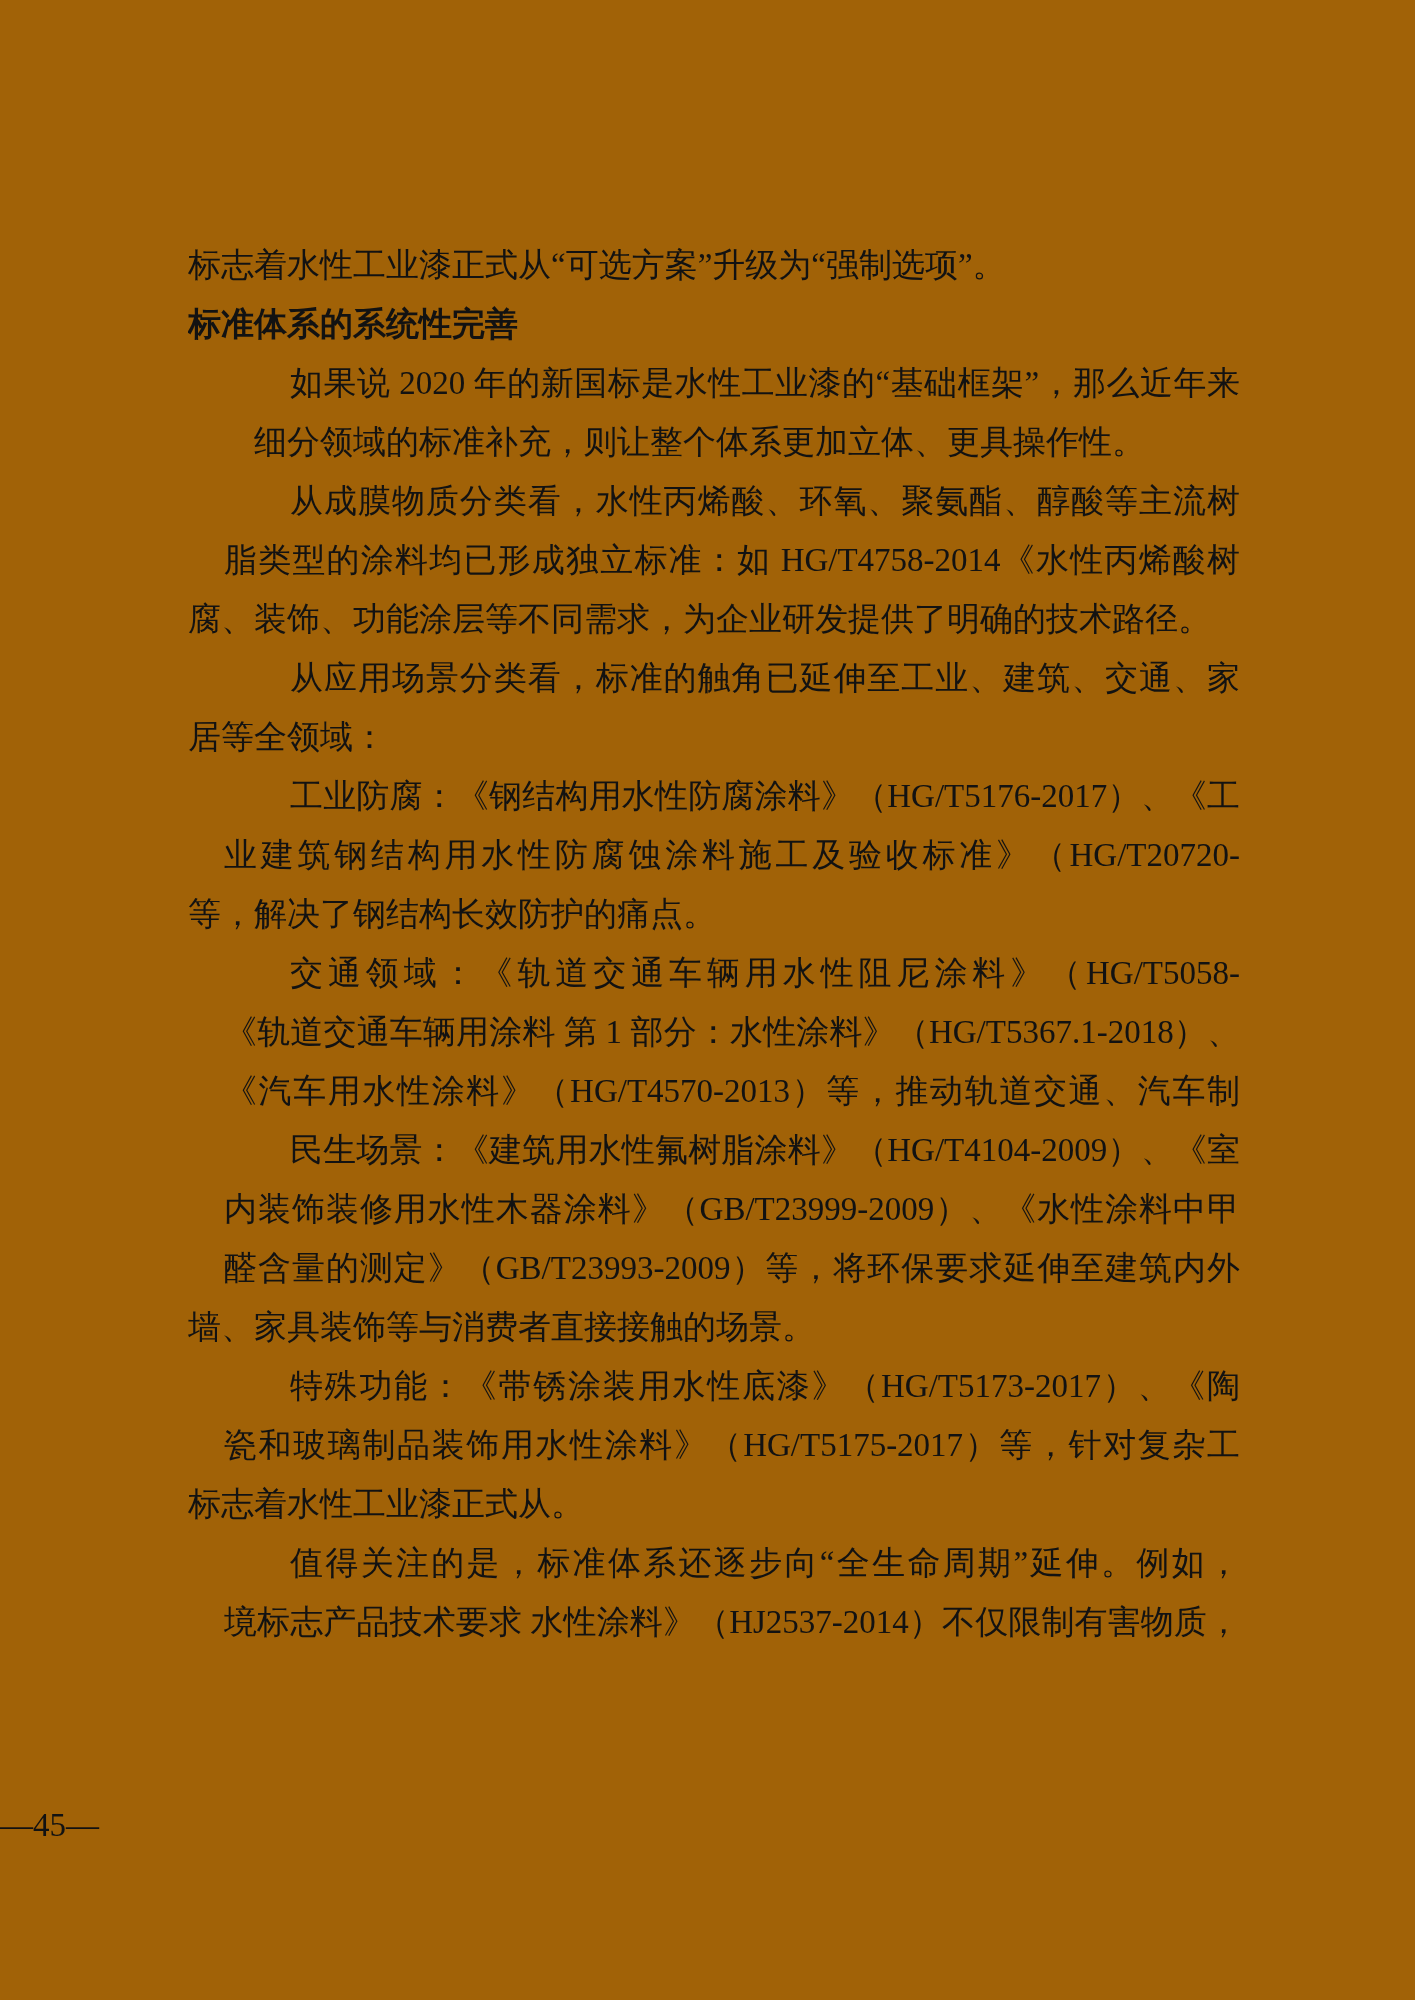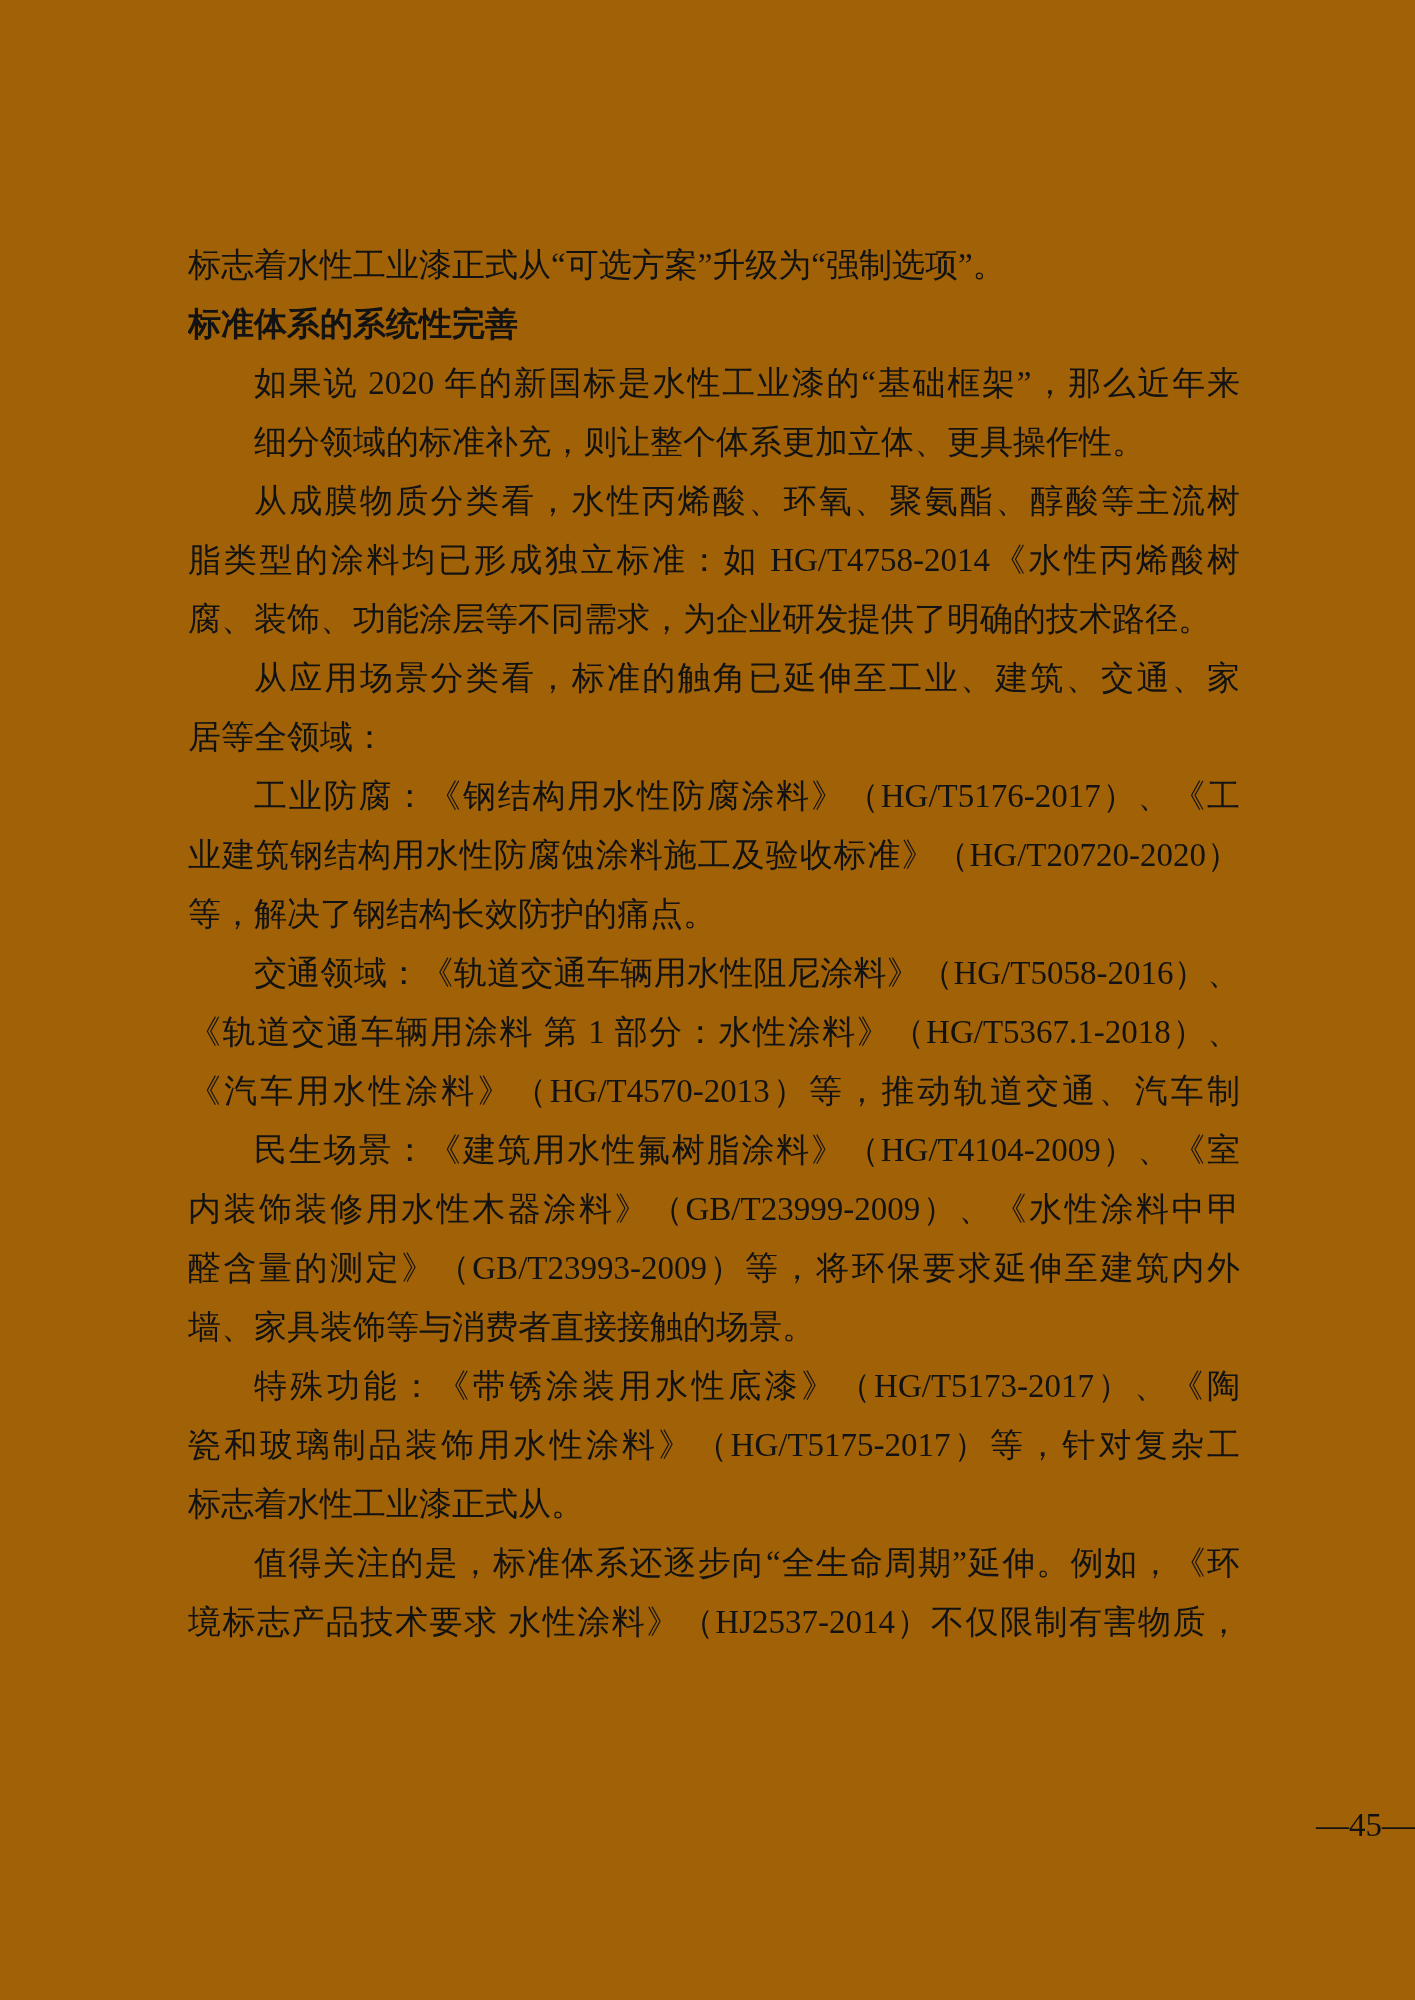--- a/index.html
+++ b/index.html
@@ -24,33 +24,34 @@
     line-height:59px;
     height:59px;
     white-space:nowrap;
     text-align:left;
     overflow:hidden;
   }
   .line.fill{
     white-space:normal;
     text-align:justify;
     text-align-last:justify;
+    margin-left:36px;
   }
   .line.indent{
     text-indent:66px;
   }
   .line.heading{
     font-weight:bold;
   }
   .footer{
     position:absolute;
     left:0;
     top:1800px;
     width:100%;
-    text-align:right;
+    text-align:left;
     font-size:33px;
     line-height:50px;
     color:#121212;
   }
 </style>
 </head>
 <body>
 
 <div class="page">
   <div class="body-text">

